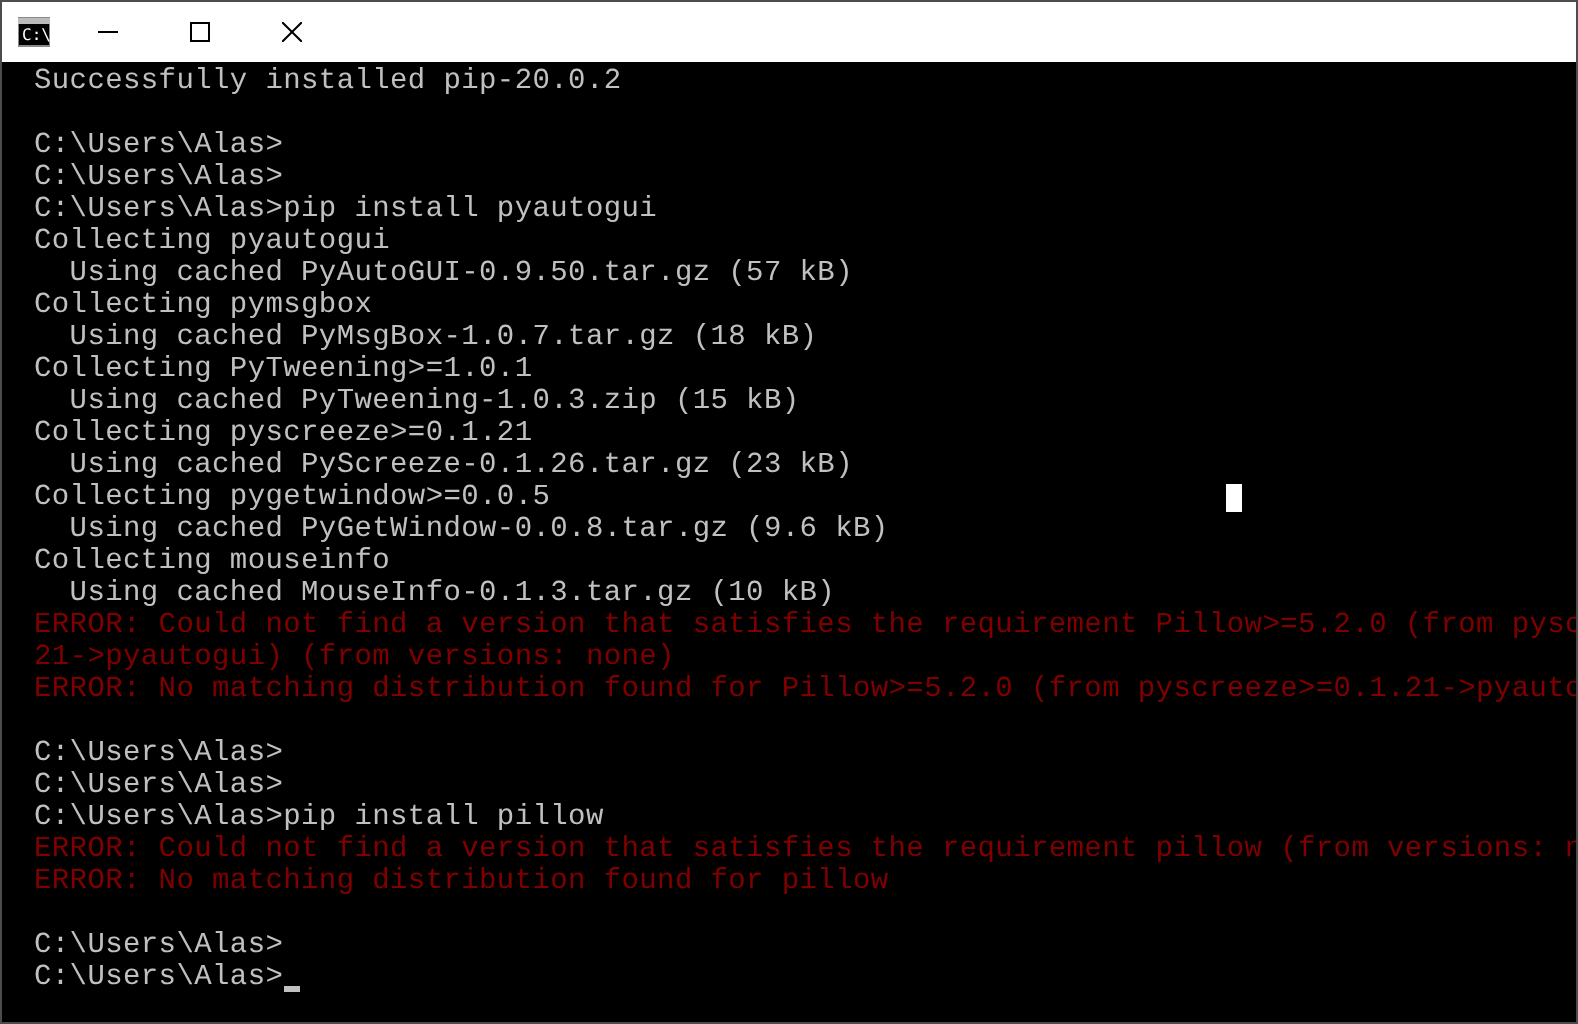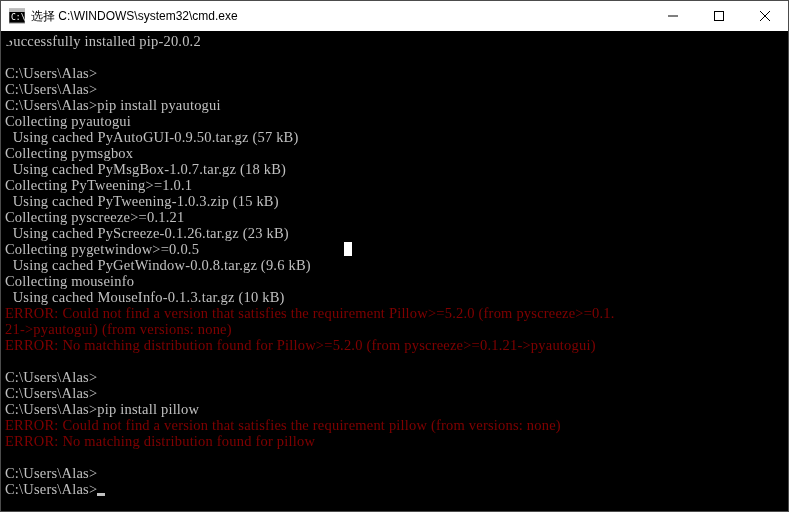--- a/index.html
+++ b/index.html
@@ -53,30 +53,29 @@
     display: flex;
     align-items: center;
     justify-content: center;
     font-family: "Segoe UI", sans-serif;
     color: #000;
   }
   .titlebar-btn svg { stroke: #000; }
   .terminal {
     flex: 1;
     background: #000000;
-    padding: 2px 4px;
-    font-family: Liberation Serif, serif;
+    padding: 2px 16px;
+    font-family: Liberation Mono, monospace;
     font-size: 14.5px;
     line-height: 16px;
     color: #c0c0c0;
     white-space: pre;
     overflow: hidden;
     position: relative;
     letter-spacing: 0.2px;
-    border-radius: 32px;
   }
   .line { min-height: 16px; }
   .err { color: #800000; }
   .white-block {
     display: inline-block;
     width: 8px;
     height: 14px;
     background: #ffffff;
     vertical-align: bottom;
     margin-bottom: 1px;
@@ -95,21 +94,20 @@
 
 <div class="window">
   <div class="titlebar">
     <span class="titlebar-icon">
       <svg width="16" height="16" viewBox="0 0 16 16">
         <rect x="0" y="1" width="16" height="14" fill="#000" stroke="#888" stroke-width="1"></rect>
         <rect x="0" y="1" width="16" height="3" fill="#bbb"></rect>
         <text x="2" y="12" font-size="8" fill="#fff" font-family="monospace">C:\</text>
       </svg>
     </span>
-    <span class="titlebar-title">选择 C:\WINDOWS\system32\cmd.exe</span>
     <div class="titlebar-buttons">
       <div class="titlebar-btn">
         <svg width="10" height="10" viewBox="0 0 10 10">
             <line x1="0" y1="5" x2="10" y2="5" stroke-width="1"></line>
           </svg>
       </div>
       <div class="titlebar-btn">
         <svg width="10" height="10" viewBox="0 0 10 10">
             <rect x="0.5" y="0.5" width="9" height="9" fill="none" stroke-width="1"></rect>
           </svg>

